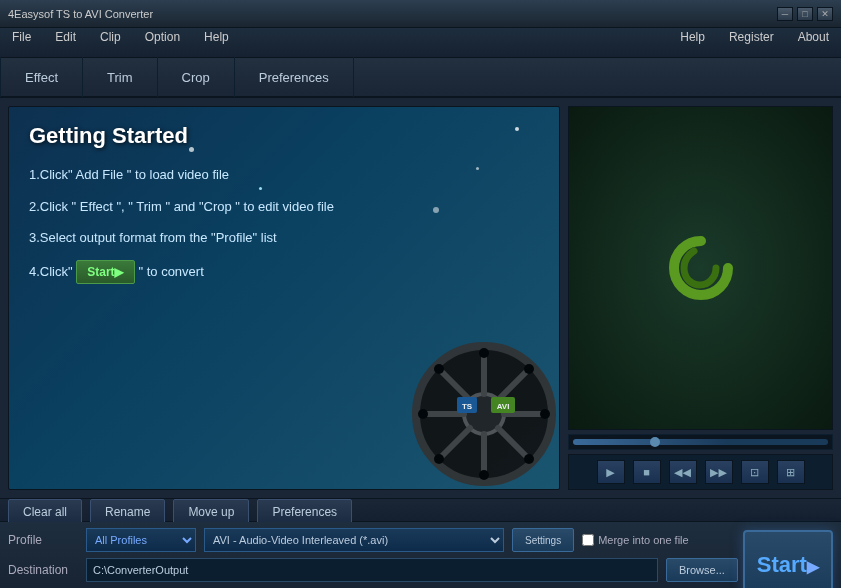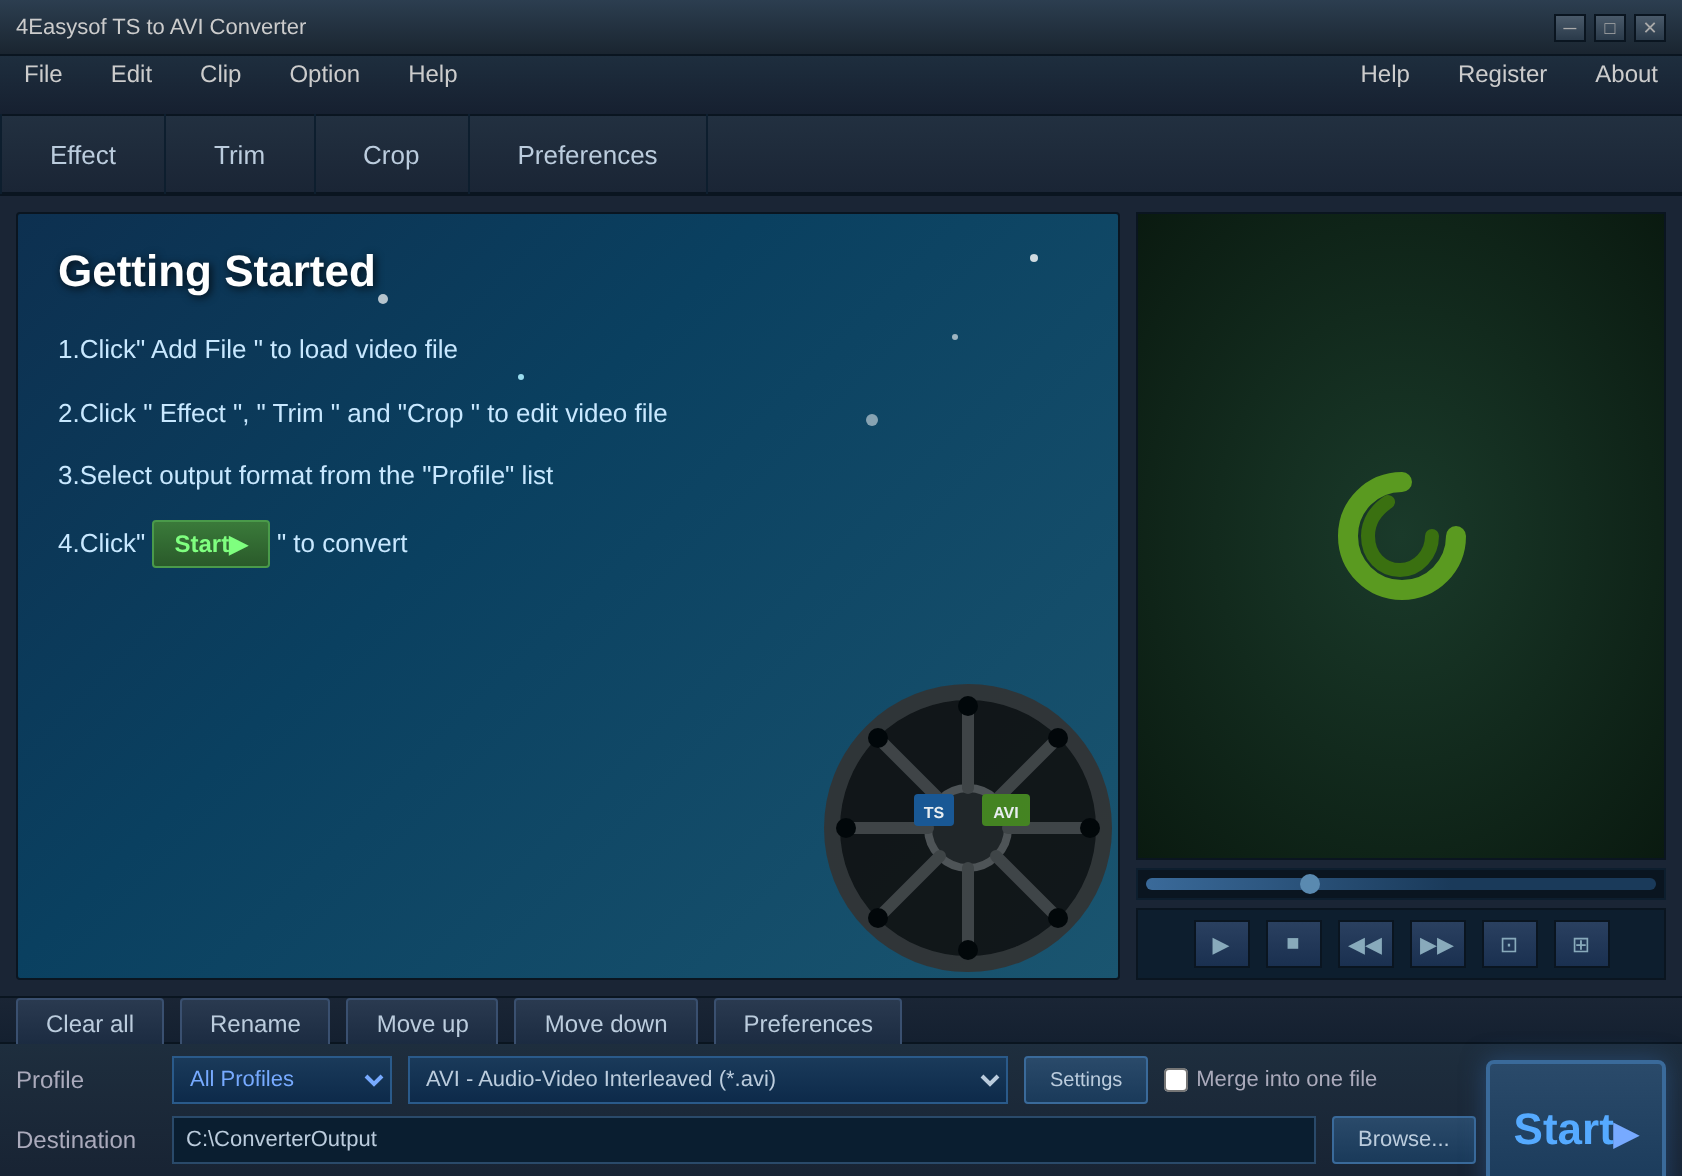--- a/index.html
+++ b/index.html
@@ -470,21 +470,20 @@
       <div class="pb-btn">⊡</div>
       <div class="pb-btn">⊞</div>
     </div>
   </div>
 </div>
 
 <div id="action-bar">
   <button class="action-btn">Clear all</button>
   <button class="action-btn">Rename</button>
   <button class="action-btn">Move up</button>
-  <button class="action-btn">Move down</button>
   <button class="action-btn">Preferences</button>
 </div>
 
 <div id="settings-bar" style="position:relative;">
   <div class="settings-row">
     <span class="settings-label">Profile</span>
     <select class="profile-select">
       <option>All Profiles</option>
     </select>
     <select class="format-select" style="max-width:300px;">

